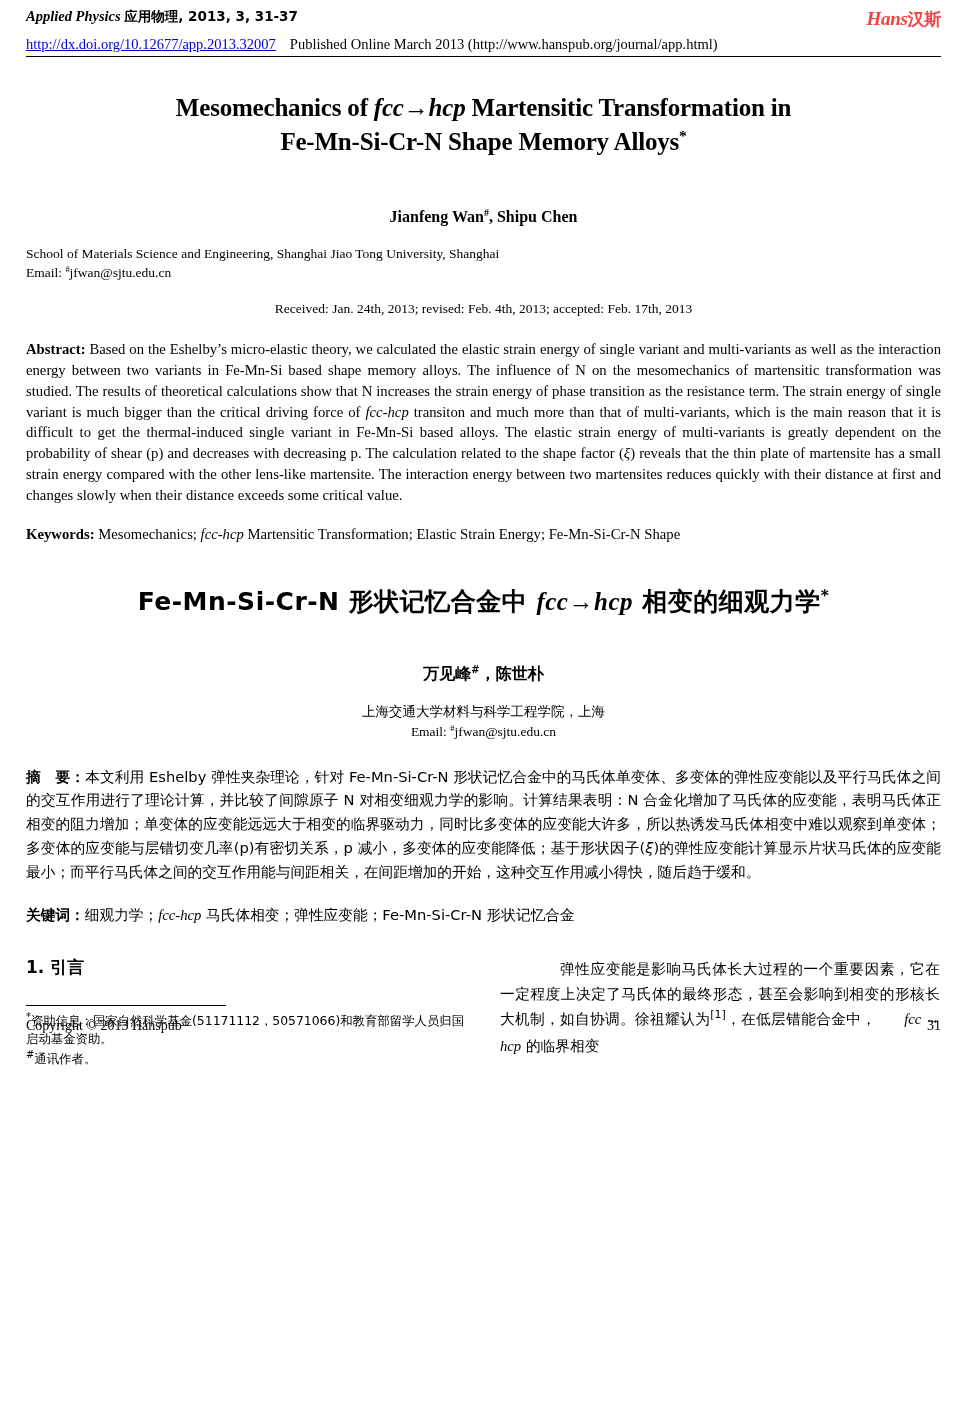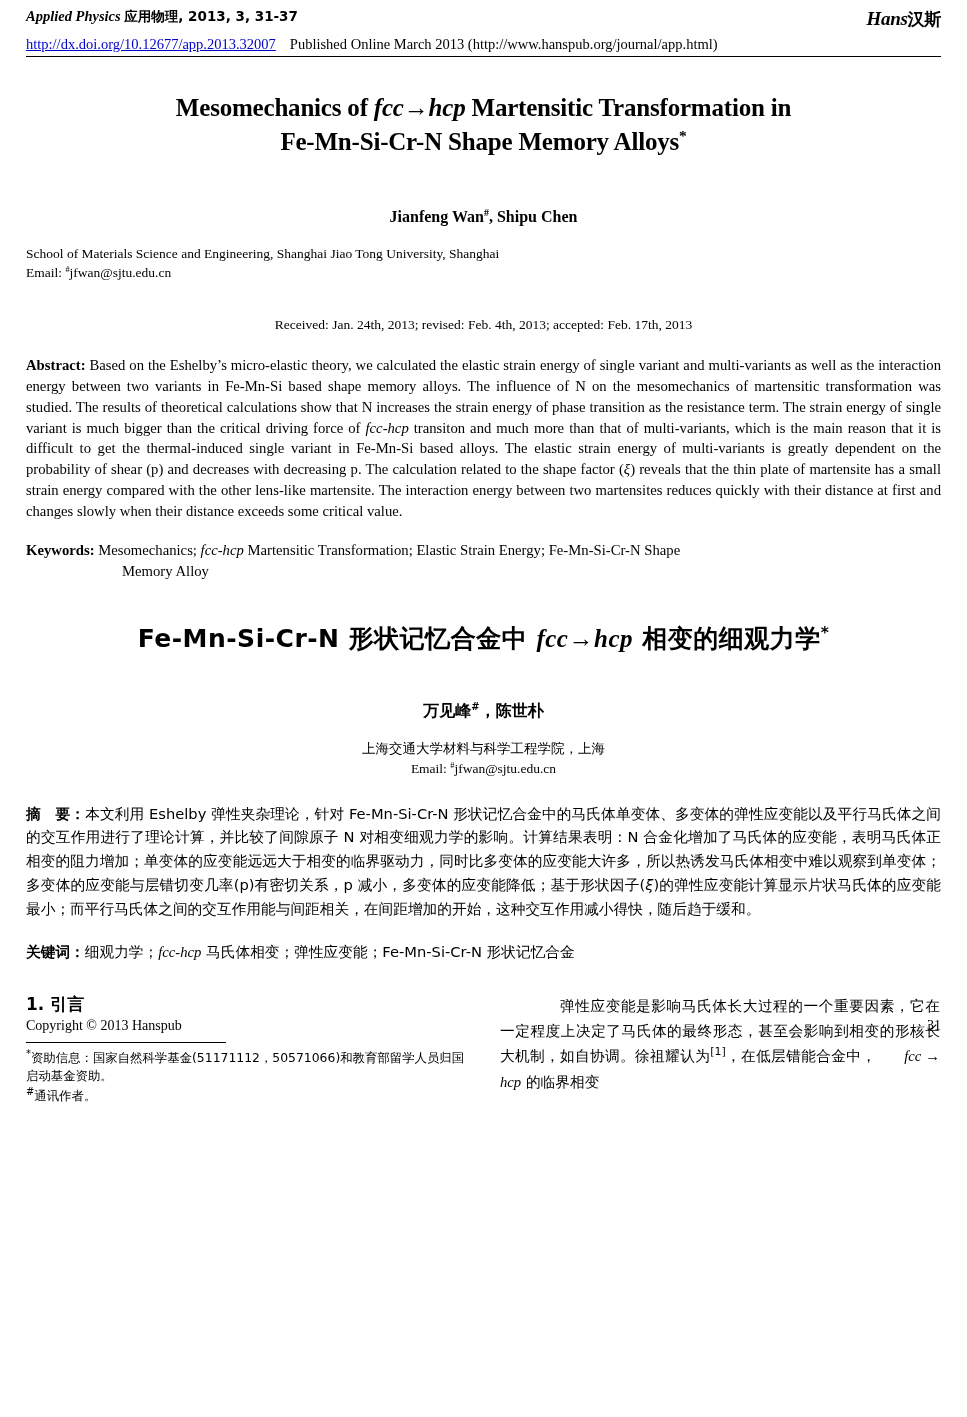--- a/index.html
+++ b/index.html
@@ -49,21 +49,21 @@
   .hdr-pub {
     margin-left: 14px;
   }
   .brand {
     position: absolute;
     right: 0;
     top: 0;
     font-size: 19px;
     font-weight: bold;
     font-style: italic;
-    color: #000000;
+    color: #ef4444;
     letter-spacing: -0.3px;
   }
   .brand .brand-cn {
     font-style: normal;
     font-family: "DejaVu Sans", sans-serif;
     font-size: 17px;
   }
   .rule {
     border-bottom: 1.6px solid #000;
     margin-top: 2px;
@@ -92,21 +92,21 @@
   }
   .affil {
     text-align: left;
     font-size: 13.5px;
     margin-top: 18px;
     line-height: 1.45;
   }
   .dates {
     text-align: center;
     font-size: 13.5px;
-    margin-top: 34px;
+    margin-top: 18px;
   }
   
   .abs {
     font-size: 14.7px;
     line-height: 1.42;
     text-align: justify;
     margin-top: 22px;
   }
   .abs b { font-weight: bold; }
   .kw {
@@ -258,21 +258,20 @@
     <span>Email: </span><span class="sup">#</span><span>jfwan@sjtu.edu.cn</span>
   </div>
   <div class="dates">Received: Jan. 24th, 2013; revised: Feb. 4th, 2013; accepted: Feb. 17th, 2013</div>
 
   <div class="abs">
     <b>Abstract:</b><span> Based on the Eshelby’s micro-elastic theory, we calculated the elastic strain energy of single variant and multi-variants as well as the interaction energy between two variants in Fe-Mn-Si based shape memory alloys. The influence of N on the mesomechanics of martensitic transformation was studied. The results of theoretical calculations show that N increases the strain energy of phase transition as the resistance term. The strain energy of single variant is much bigger than the critical driving force of </span><i>fcc-hcp</i><span> transiton and much more than that of multi-variants, which is the main reason that it is difficult to get the thermal-induced single variant in Fe-Mn-Si based alloys. The elastic strain energy of multi-variants is greatly dependent on the probability of shear (p) and decreases with decreasing p. The calculation related to the shape factor (</span><i>ξ</i><span>) reveals that the thin plate of martensite has a small strain energy compared with the other lens-like martensite. The interaction energy between two martensites reduces quickly with their distance at first and changes slowly when their distance exceeds some critical value.</span>
   </div>
 
   <div class="kw">
     <b>Keywords:</b><span> Mesomechanics; </span><i>fcc-hcp</i><span> Martensitic Transformation; Elastic Strain Energy; Fe-Mn-Si-Cr-N Shape</span>
-    <span class="kw-indent">Memory Alloy</span>
   </div>
 
   <div class="cn-title">
     <span>Fe-Mn-Si-Cr-N 形状记忆合金中 </span><span class="ital">fcc</span><span class="ital">→</span><span class="ital">hcp</span><span> 相变的细观力学</span><span class="sup">*</span>
   </div>
 
   <div class="cn-authors">
     <span>万见峰</span><span class="sup">#</span><span>，陈世朴</span>
   </div>
   <div class="cn-affil">

